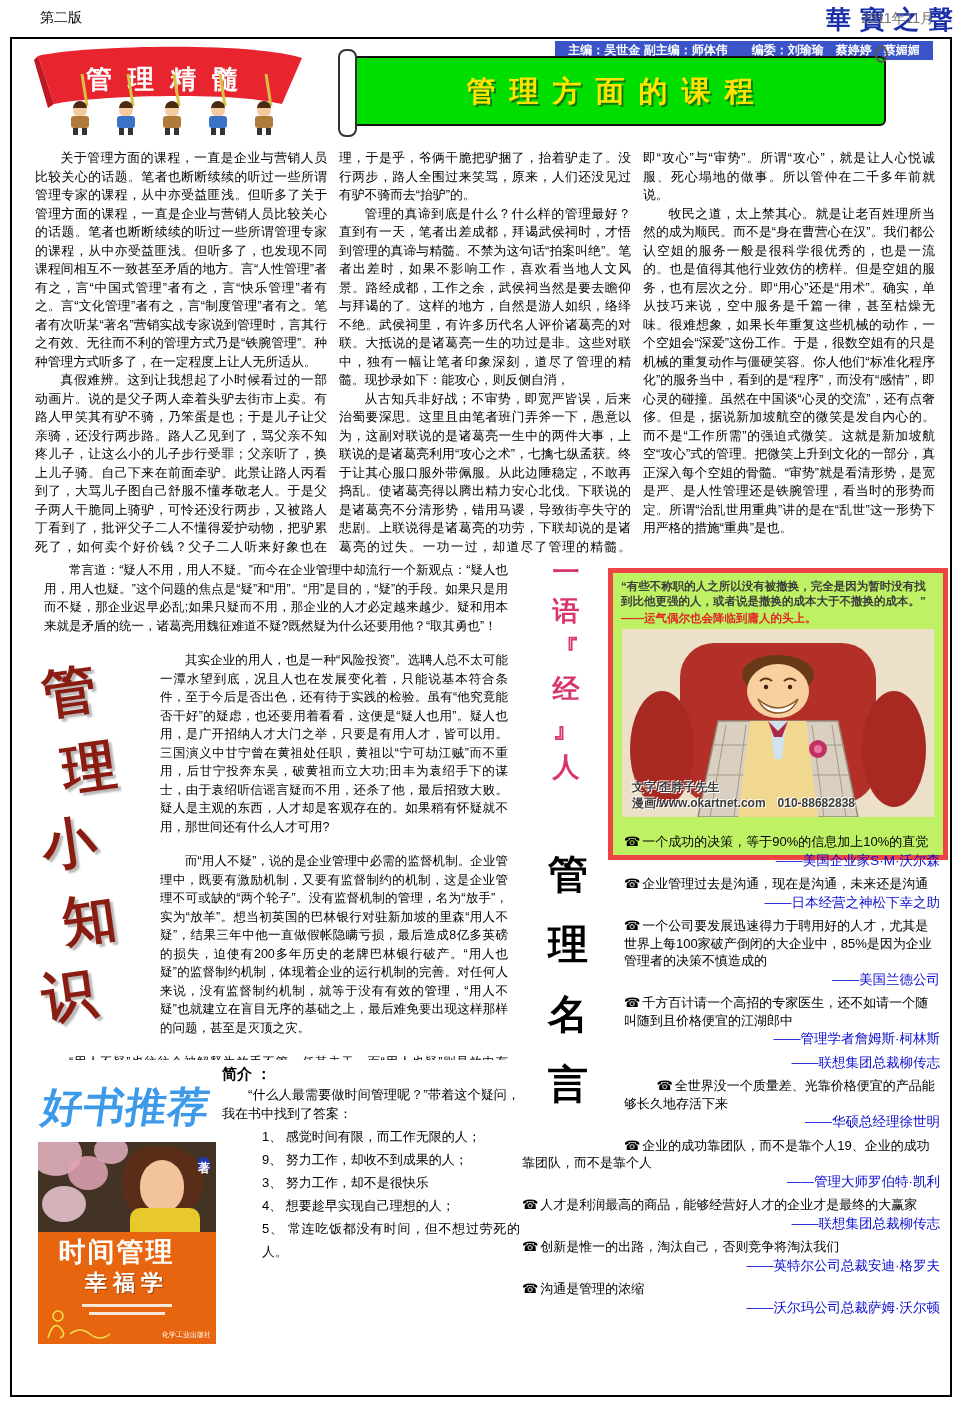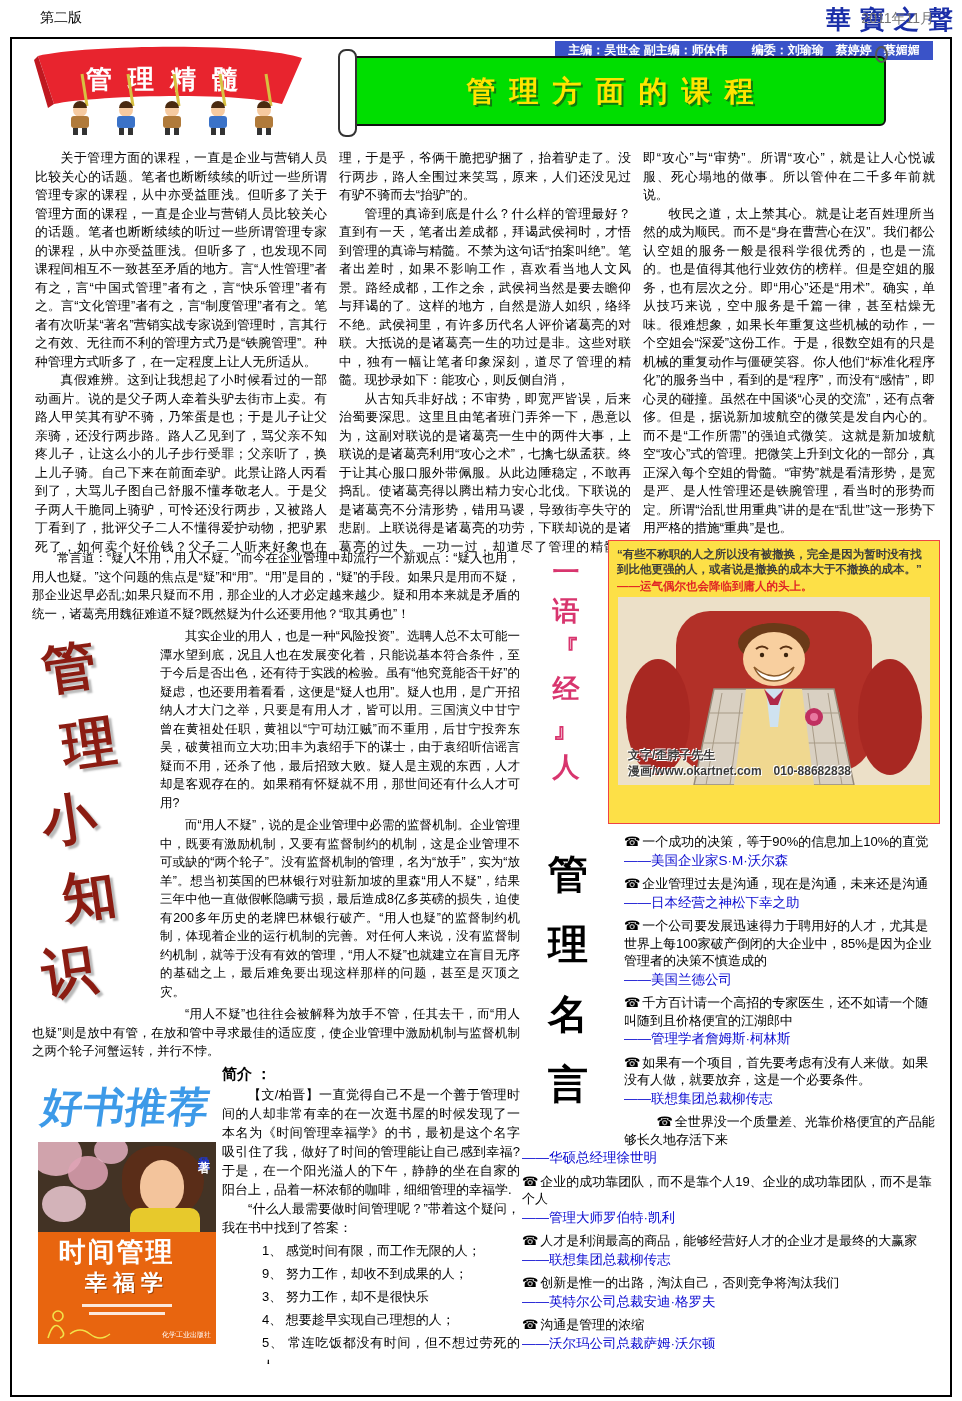--- a/index.html
+++ b/index.html
@@ -31,51 +31,51 @@
 
   
   .article{position:absolute;left:35px;top:133px;width:900px;height:407px;overflow:hidden;
            column-count:3;column-gap:12px;font-size:12.8px;line-height:18.5px;text-align:justify;color:#000;margin-top:16px;}
   .article p{margin:0;text-indent:2em;}
   .attrib{font-weight:bold;font-size:10px;text-align:right;margin-top:8px;padding-right:14px;}
 
   
   .knowledge{position:absolute;left:28px;top:545px;width:496px;height:515px;overflow:hidden;
              font-size:12.5px;line-height:18.5px;text-align:justify;color:#000;}
-  .knowledge p{margin:4px;text-indent:2em;}
+  .knowledge p{margin:16px;text-indent:2em;}
   .ktitle{float:left;width:122px;height:392px;margin:2px 10px 0 0;}
   .kchar{font-size:54px;font-weight:bold;color:#8b1c12;line-height:76px;
          font-family:"DejaVu Serif","Liberation Serif",serif;text-shadow:3px 3px 2px #b9b9b9;
          transform:rotate(-8deg);width:70px;text-align:center;}
   .kchar:nth-child(even){margin-left:26px;}
   .kchar:nth-child(odd){margin-left:6px;}
   .knowledge .attrib{padding-right:44px;}
 
   
   .epeople{position:absolute;left:546px;top:552px;width:40px;text-align:center;}
   .echar{font-size:27px;font-weight:bold;color:#d8356e;line-height:39px;
          font-family:"DejaVu Serif","Liberation Serif",serif;}
 
   
-  .cartoon{position:absolute;left:608px;top:540px;width:330px;height:282px;border:1px solid #ef4444;background:#fde047;}
+  .cartoon{position:absolute;left:608px;top:568px;width:330px;height:282px;border:5px solid #ef4444;background:#bef264;}
   .cartoon .ctext{padding:6px 8px 2px 8px;font-size:11.5px;font-weight:bold;color:#3c3c3c;line-height:15px;}
   .cartoon .csrc{padding:0 8px 4px 8px;font-size:11.5px;font-weight:bold;color:#e02525;line-height:14px;}
   .cartoon .cimg{position:relative;width:312px;height:188px;margin:0 auto;background:#ece0c8;overflow:hidden;}
   .cartoon .credits{position:absolute;left:10px;bottom:6px;font-size:12px;font-weight:bold;color:#3a3a3a;
          text-shadow:1px 1px 0 #fff,-1px -1px 0 #fff;line-height:16px;}
 
   
   .quotes{position:absolute;left:522px;top:833px;width:418px;height:516px;overflow:hidden;
           font-size:13px;line-height:17.5px;color:#000;}
   .qtitle{float:left;width:92px;height:300px;margin:6px 10px 0 0;text-align:center;}
   .qchar{font-size:40px;font-weight:bold;color:#000;line-height:70px;
          font-family:"DejaVu Serif","Liberation Serif",serif;}
   .quote-item{margin-bottom:6px;}
   .quote-item .qtext{text-align:left;}
-  .quote-item .qsrc{text-align:left;color:#0b0bd0;font-size:13.5px;margin-top:1px;}
+  .quote-item .qsrc{text-align:right;color:#0b0bd0;font-size:13.5px;margin-top:1px;}
   .quote-item.indented .qtext{text-indent:2.5em;}
   .qicon{font-size:13px;margin-right:2px;}
 
   
   .booktitle{position:absolute;left:42px;top:1080px;width:190px;font-size:41px;font-weight:bold;color:#3d9ae8;
              letter-spacing:1px;transform:skewX(-8deg);font-family:"DejaVu Serif","Liberation Serif",serif;}
   .cover{position:absolute;left:38px;top:1142px;width:178px;height:202px;background:#e8650f;overflow:hidden;}
   .cover-photo{position:absolute;left:0;top:0;width:178px;height:90px;background:#433325;}
   .blossom{position:absolute;border-radius:50%;background:#e9b7c4;opacity:.85;}
   .hair{position:absolute;left:84px;top:4px;width:82px;height:74px;border-radius:46% 54% 60% 50%;background:#5a2d18;}
@@ -254,21 +254,20 @@
     </div>
     <div class="quote-item">
       <div class="qtext"><span class="qicon">☎</span><span>一个公司要发展迅速得力于聘用好的人才，尤其是世界上每100家破产倒闭的大企业中，85%是因为企业管理者的决策不慎造成的</span></div>
       <div class="qsrc">——美国兰德公司</div>
     </div>
     <div class="quote-item">
       <div class="qtext"><span class="qicon">☎</span><span>千方百计请一个高招的专家医生，还不如请一个随叫随到且价格便宜的江湖郎中</span></div>
       <div class="qsrc">——管理学者詹姆斯·柯林斯</div>
     </div>
     <div class="quote-item">
-      <div class="qtext"><span class="qicon">☎</span><span>如果有一个项目，首先要考虑有没有人来做。如果没有人做，就要放弃，这是一个必要条件。</span></div>
       <div class="qsrc">——联想集团总裁柳传志</div>
     </div>
     <div class="quote-item indented">
       <div class="qtext"><span class="qicon">☎</span><span>全世界没一个质量差、光靠价格便宜的产品能够长久地存活下来</span></div>
       <div class="qsrc">——华硕总经理徐世明</div>
     </div>
     <div class="quote-item">
       <div class="qtext"><span class="qicon">☎</span><span>企业的成功靠团队，而不是靠个人19、企业的成功靠团队，而不是靠个人</span></div>
       <div class="qsrc">——管理大师罗伯特·凯利</div>
     </div>
@@ -309,21 +308,20 @@
     <svg width="70" height="34" viewBox="0 0 70 34" style="position:absolute;left:4px;bottom:2px;">
       <path d="M6,30 q6,-20 14,-8 q4,6 -2,8" stroke="#f2e24a" stroke-width="1.6" fill="none"></path>
       <circle cx="16" cy="8" r="5" stroke="#f2e24a" stroke-width="1.6" fill="none"></circle>
       <path d="M28,26 q10,-8 20,0 q10,8 20,0" stroke="#f2e24a" stroke-width="1.4" fill="none"></path>
     </svg>
     <div class="publisher">化学工业出版社</div>
   </div>
 
   <div class="intro">
     <h4>简介 ：</h4>
-    <p>【文/柏晋】一直觉得自己不是一个善于管理时间的人却非常有幸的在一次逛书屋的时候发现了一本名为《时间管理幸福学》的书，最初是这个名字吸引住了我，做好了时间的管理能让自己感到幸福?于是，在一个阳光溢人的下午，静静的坐在自家的阳台上，品着一杯浓郁的咖啡，细细管理的幸福学.</p>
     <p>“什么人最需要做时间管理呢？”带着这个疑问，我在书中找到了答案：</p>
     <ol>
       <li>1、 感觉时间有限，而工作无限的人；</li>
       <li>9、 努力工作，却收不到成果的人；</li>
       <li>3、 努力工作，却不是很快乐</li>
       <li>4、 想要趁早实现自己理想的人；</li>
       <li>5、 常连吃饭都没有时间，但不想过劳死的人。</li>
     </ol>
 
   </div>

